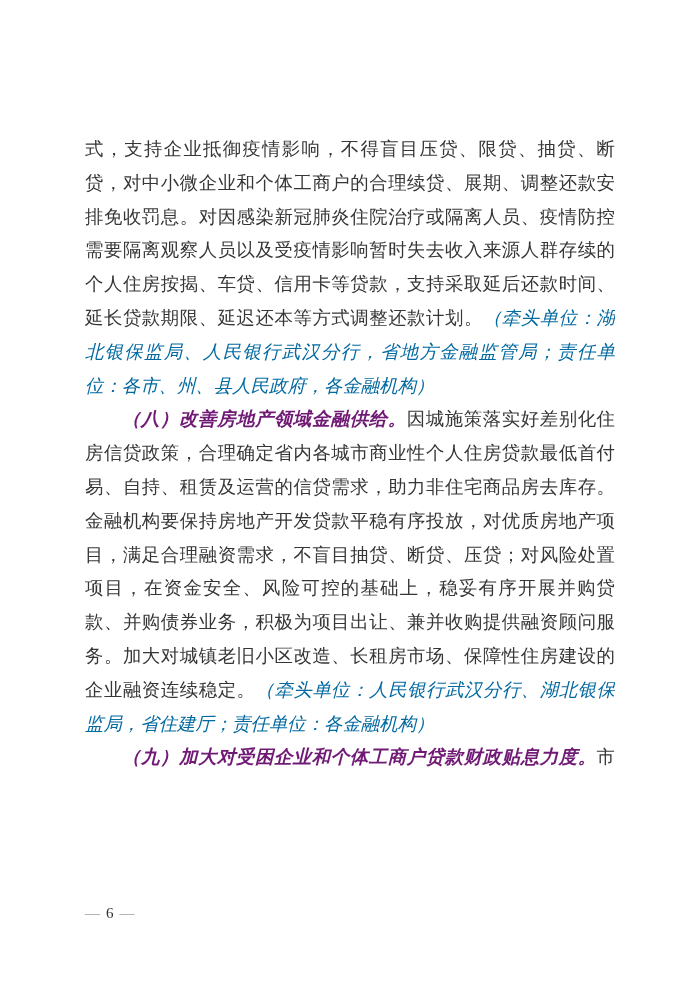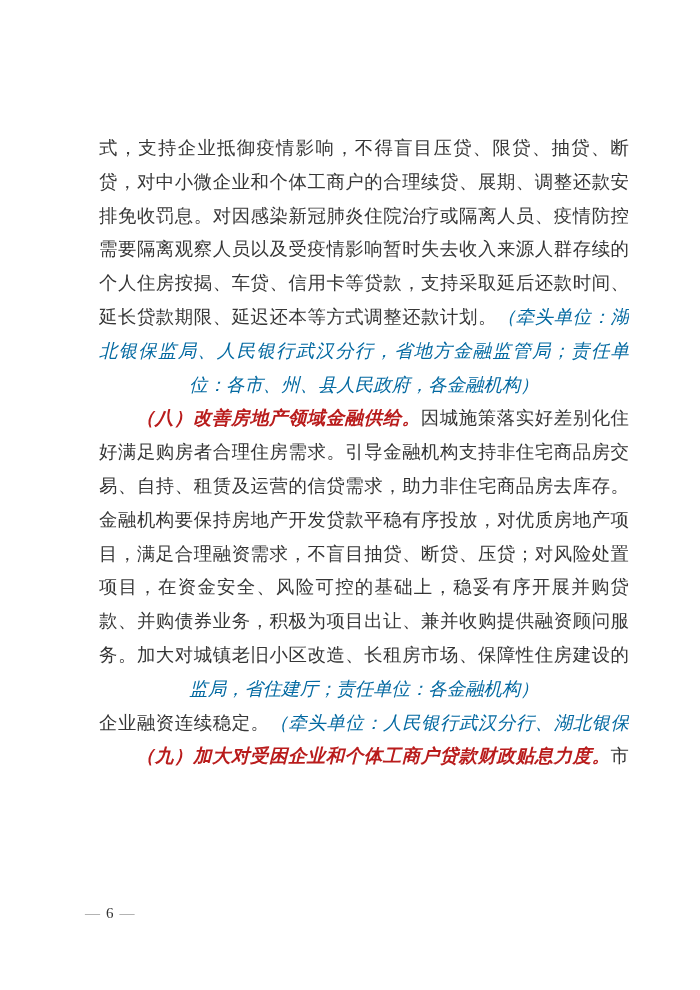--- a/index.html
+++ b/index.html
@@ -11,31 +11,30 @@
   .page {
     position: relative;
     width: 700px;
     height: 990px;
     margin: 0 auto;
     background: #ffffff;
     overflow: hidden;
   }
   .doc-body {
     position: absolute;
-    left: 99px;
+    left: 85px;
     top: 133px;
     width: 530px;
-    font-family: Liberation Mono, monospace;
   }
   .line {
     height: 33.8px;
     line-height: 33.8px;
     font-size: 18.4px;
     color: #363636;
-    text-align: center;
+    text-align: left;
     overflow: hidden;
   }
   .line.justify {
     text-align: justify;
     text-align-last: justify;
     text-justify: inter-character;
   }
   .line.indent {
     padding-left: 37px;
   }
@@ -44,21 +43,21 @@
     font-weight: normal;
   }
   .seg-kai {
     font-style: italic;
     font-weight: normal;
     color: #0369a1;
   }
   .seg-heading {
     font-style: italic;
     font-weight: bold;
-    color: #b91c1c;
+    color: #701a75;
   }
   .page-number {
     position: absolute;
     left: 85px;
     top: 903px;
     font-size: 15px;
     line-height: 20px;
     color: #3a3a3a;
     letter-spacing: 0;
     white-space: nowrap;
@@ -78,29 +77,29 @@
   <div class="doc-body">
       <div class="line justify"><span class="seg-body">式，支持企业抵御疫情影响，不得盲目压贷、限贷、抽贷、断</span></div>
       <div class="line justify"><span class="seg-body">贷，对中小微企业和个体工商户的合理续贷、展期、调整还款安</span></div>
       <div class="line justify"><span class="seg-body">排免收罚息。对因感染新冠肺炎住院治疗或隔离人员、疫情防控</span></div>
       <div class="line justify"><span class="seg-body">需要隔离观察人员以及受疫情影响暂时失去收入来源人群存续的</span></div>
       <div class="line justify"><span class="seg-body">个人住房按揭、车贷、信用卡等贷款，支持采取延后还款时间、</span></div>
       <div class="line justify"><span class="seg-body">延长贷款期限、延迟还本等方式调整还款计划。</span><span class="seg-kai">（牵头单位：湖</span></div>
       <div class="line justify"><span class="seg-kai">北银保监局、人民银行武汉分行，省地方金融监管局；责任单</span></div>
       <div class="line"><span class="seg-kai">位：各市、州、县人民政府，各金融机构）</span></div>
       <div class="line justify indent"><span class="seg-heading">（八）改善房地产领域金融供给。</span><span class="seg-body">因城施策落实好差别化住</span></div>
-      <div class="line justify"><span class="seg-body">好满足购房者合理住房需求。引导金融机构支持非住宅商品房交</span></div>
+      <div class="line justify"><span class="seg-body">房信贷政策，合理确定省内各城市商业性个人住房贷款最低首付</span></div>
       <div class="line justify"><span class="seg-body">易、自持、租赁及运营的信贷需求，助力非住宅商品房去库存。</span></div>
       <div class="line justify"><span class="seg-body">金融机构要保持房地产开发贷款平稳有序投放，对优质房地产项</span></div>
       <div class="line justify"><span class="seg-body">目，满足合理融资需求，不盲目抽贷、断贷、压贷；对风险处置</span></div>
       <div class="line justify"><span class="seg-body">项目，在资金安全、风险可控的基础上，稳妥有序开展并购贷</span></div>
       <div class="line justify"><span class="seg-body">款、并购债券业务，积极为项目出让、兼并收购提供融资顾问服</span></div>
       <div class="line justify"><span class="seg-body">务。加大对城镇老旧小区改造、长租房市场、保障性住房建设的</span></div>
+      <div class="line justify"><span class="seg-body">企业融资连续稳定。</span><span class="seg-kai">（牵头单位：人民银行武汉分行、湖北银保</span></div>
       <div class="line"><span class="seg-kai">监局，省住建厅；责任单位：各金融机构）</span></div>
-      <div class="line justify"><span class="seg-body">企业融资连续稳定。</span><span class="seg-kai">（牵头单位：人民银行武汉分行、湖北银保</span></div>
       <div class="line justify indent"><span class="seg-heading">（九）加大对受困企业和个体工商户贷款财政贴息力度。</span><span class="seg-body">市</span></div>
     </div>
 
   <div class="page-number">
     <span class="dash">—</span><span class="num">6</span><span class="dash">—</span>
   </div>
 
 </div>
 
 </body></html>

